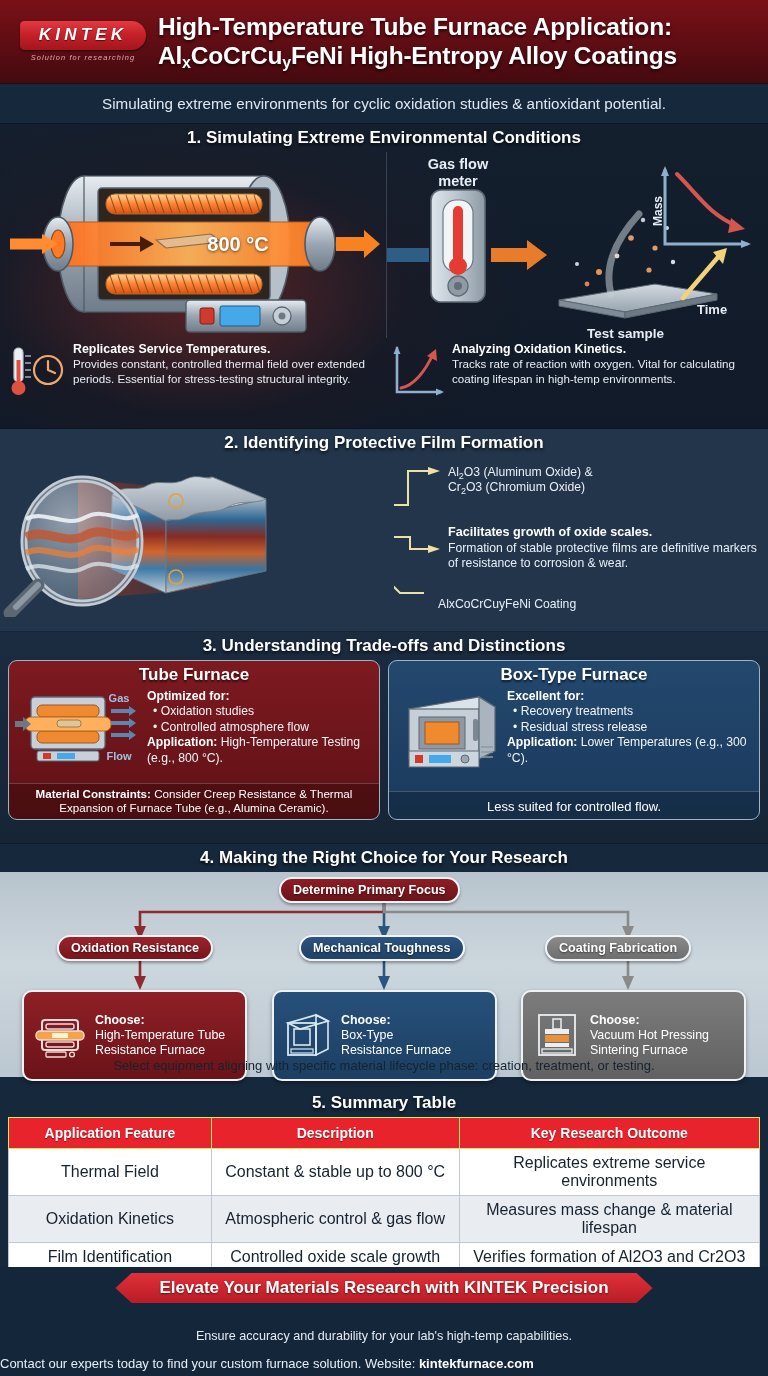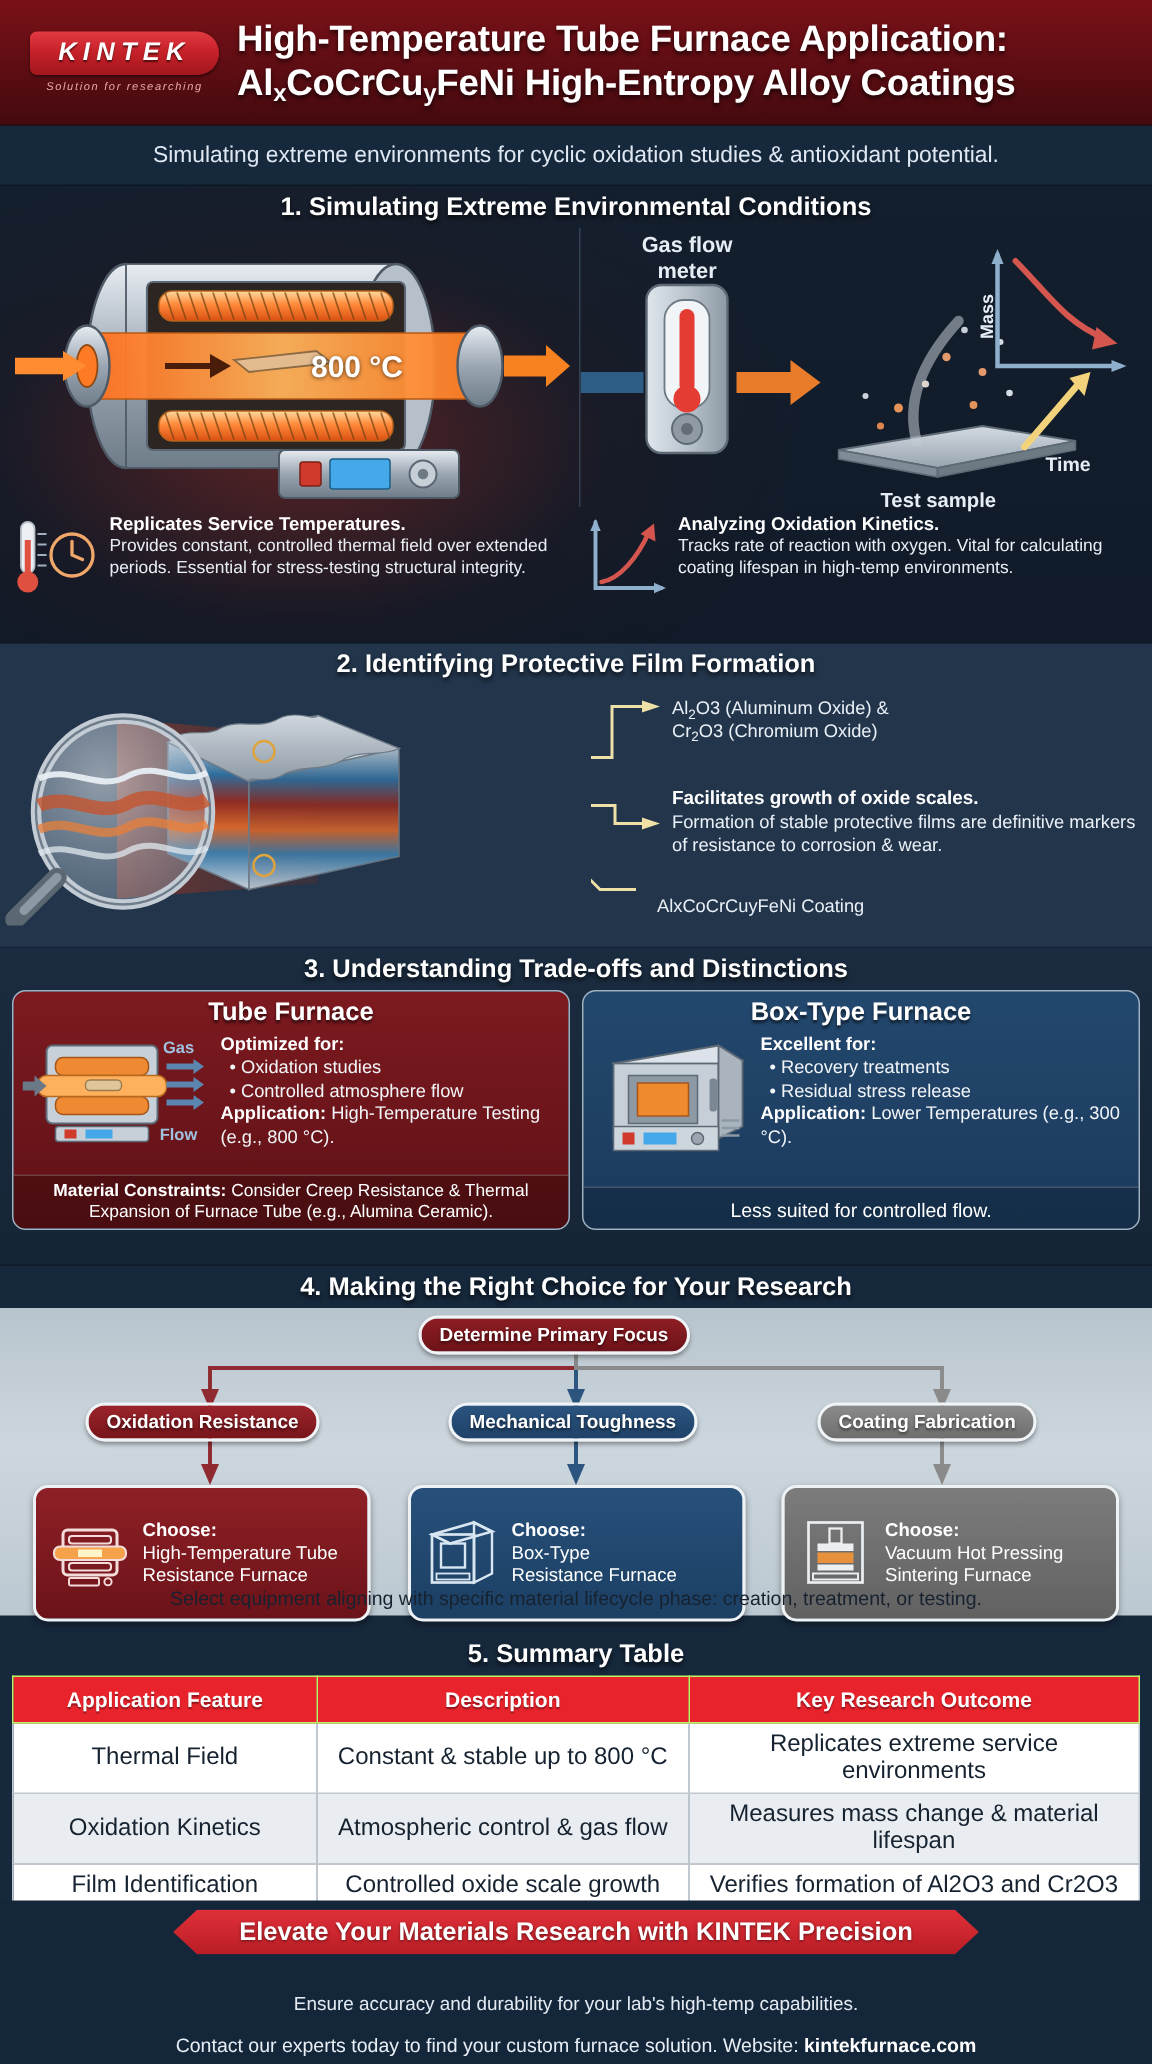--- a/index.html
+++ b/index.html
@@ -153,21 +153,21 @@
   
   .footer { flex: 1; background: #14263a; position: relative; padding-top: 6px; }
   .cta-wrap { display: flex; justify-content: center; }
   .cta {
     background: linear-gradient(180deg,#e03039 0%, #b91d25 100%);
     color: #fff; font-weight: bold; font-size: 17px; padding: 5px 44px;
     clip-path: polygon(3% 0, 97% 0, 100% 50%, 97% 100%, 3% 100%, 0 50%);
     text-shadow: 0 1px 2px rgba(0,0,0,.5); box-shadow: 0 2px 3px rgba(0,0,0,.4);
   }
   .foot-l { text-align: center; color: #e4ebf3; font-size: 12.6px; line-height: 1.3; margin-top: 9px; }
-  .foot-c { text-align: center; color: #e8eef5; font-size: 13px; margin-top: 11px; }
+  .foot-c { color: #e8eef5; font-size: 13px; margin-top: 11px; }
   .foot-c b { font-weight: bold; color: #fff; }
   svg { display: block; }
 </style>
 </head>
 <body>
 
 <div class="page">
 
   <div class="header">
     <div class="logo-box">

